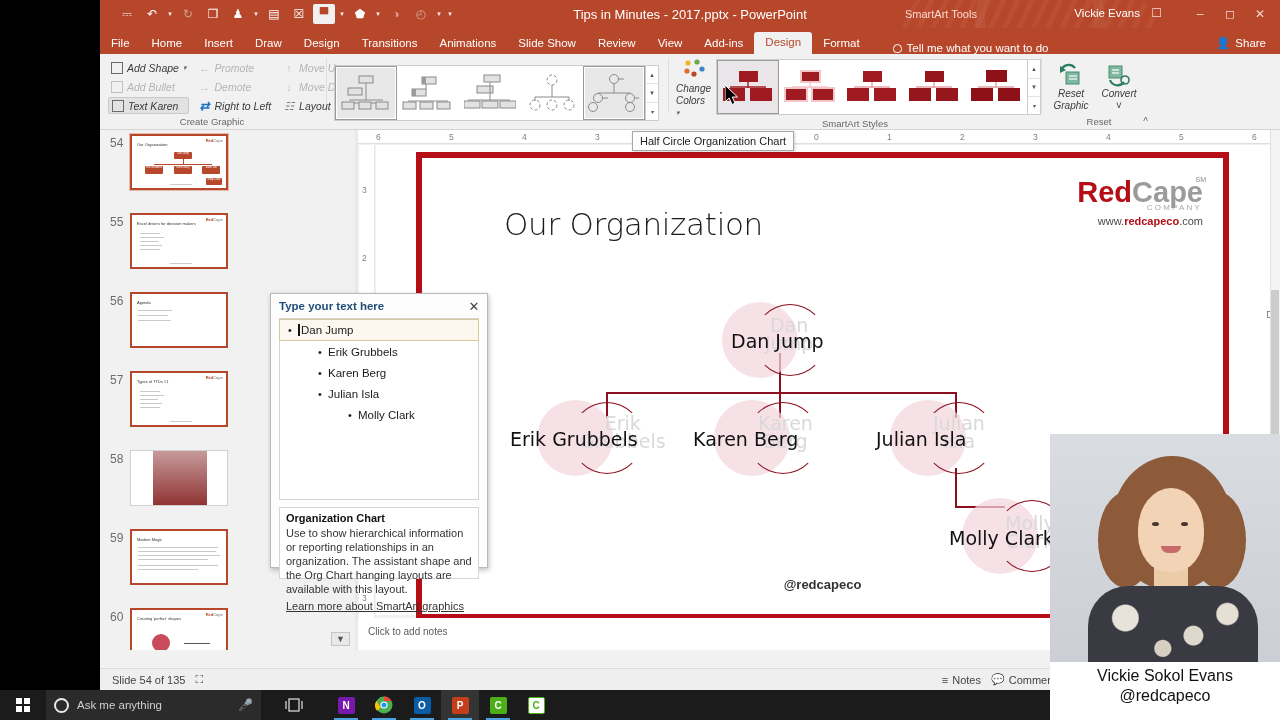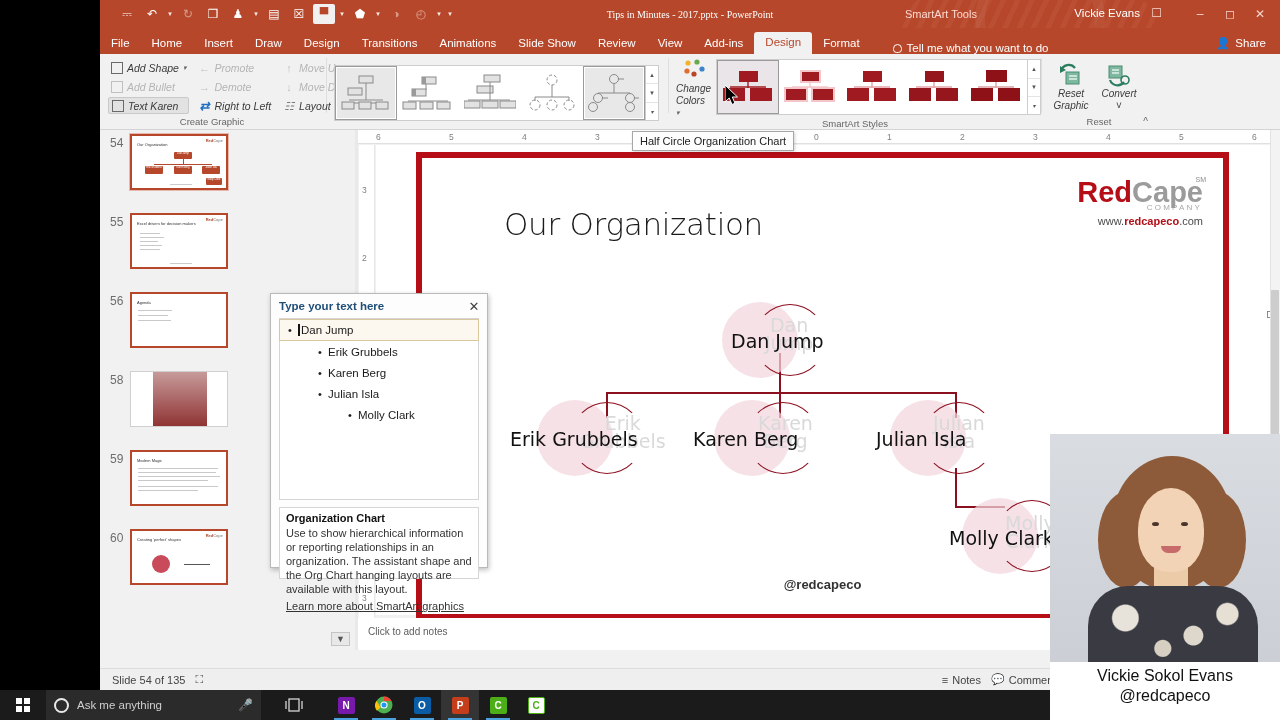--- a/index.html
+++ b/index.html
@@ -36,21 +36,21 @@
   .qat { display:flex; align-items:center; gap:3px; padding-left:16px; z-index:2; }
   .qat-btn {
     width:22px; height:20px; display:flex; align-items:center; justify-content:center;
     color:#fff; font-size:12px; line-height:1; border-radius:2px;
   }
   .qat-btn.sel { background:#f1f1f1; color:#b7472a; }
   .qat-btn.dim { opacity:0.45; }
   .qat-caret { color:#fff; font-size:7px; opacity:0.9; width:8px; text-align:center;}
   .win-title {
     position:absolute; left:0; right:0; text-align:center; color:#fff;
-    font-size:10px; z-index:2; pointer-events:none;font-family:Liberation Serif, serif;
+    font-size:13px; z-index:2; pointer-events:none;
   }
   .smartart-tools-lbl {
     position:absolute; left:805px; top:8px; color:#fdd9d1; font-size:11px; z-index:2;
   }
   .user-area { position:absolute; right:140px; top:7px; color:#fff; font-size:11.5px; z-index:3; }
   .win-ctrl { position:absolute; right:6px; top:0; height:28px; display:flex; align-items:center; gap:2px; z-index:3;}
   .win-ctrl span { width:28px; text-align:center; color:#f7d7d0; font-size:12px; }
   .ribbon-opts { position:absolute; right:118px; top:6px; color:#f7d7d0; font-size:12px; z-index:3;}
 
   
@@ -634,20 +634,33 @@
         <div class="thumbrow">
           <div class="thumbnum">56</div>
      <div class="thumb sel-red">
             <div class="mini-title">Agenda</div>
       <div class="mini-line" style="left:6px;top:16px;width:34px;"></div>
       <div class="mini-line" style="left:6px;top:21px;width:30px;"></div>
       <div class="mini-line" style="left:6px;top:26px;width:33px;"></div>
           </div>
         </div>
         <div class="thumbrow">
+          <div class="thumbnum">57</div>
+     <div class="thumb sel-red">
+            <div class="mini-logo">Red<i>Cape</i></div>
+    <div class="mini-title">Types of TTDs #1</div>
+    <div class="mini-line" style="left:8px;top:18px;width:20px;"></div>
+    <div class="mini-line" style="left:8px;top:22px;width:24px;"></div>
+    <div class="mini-line" style="left:8px;top:26px;width:18px;"></div>
+    <div class="mini-line" style="left:8px;top:30px;width:22px;"></div>
+    <div class="mini-line" style="left:8px;top:34px;width:20px;"></div>
+    <div class="mini-foot"></div>
+          </div>
+        </div>
+        <div class="thumbrow">
           <div class="thumbnum">58</div>
      <div class="thumb ">
             <div style="position:absolute;left:22px;top:0;width:54px;height:56px;background:linear-gradient(#c79a9a,#8e3030);"></div>
           </div>
         </div>
         <div class="thumbrow">
           <div class="thumbnum">59</div>
      <div class="thumb sel-red">
             <div class="mini-title">Modern Magic</div>
       <div class="mini-line" style="left:6px;top:16px;width:80px;"></div>

